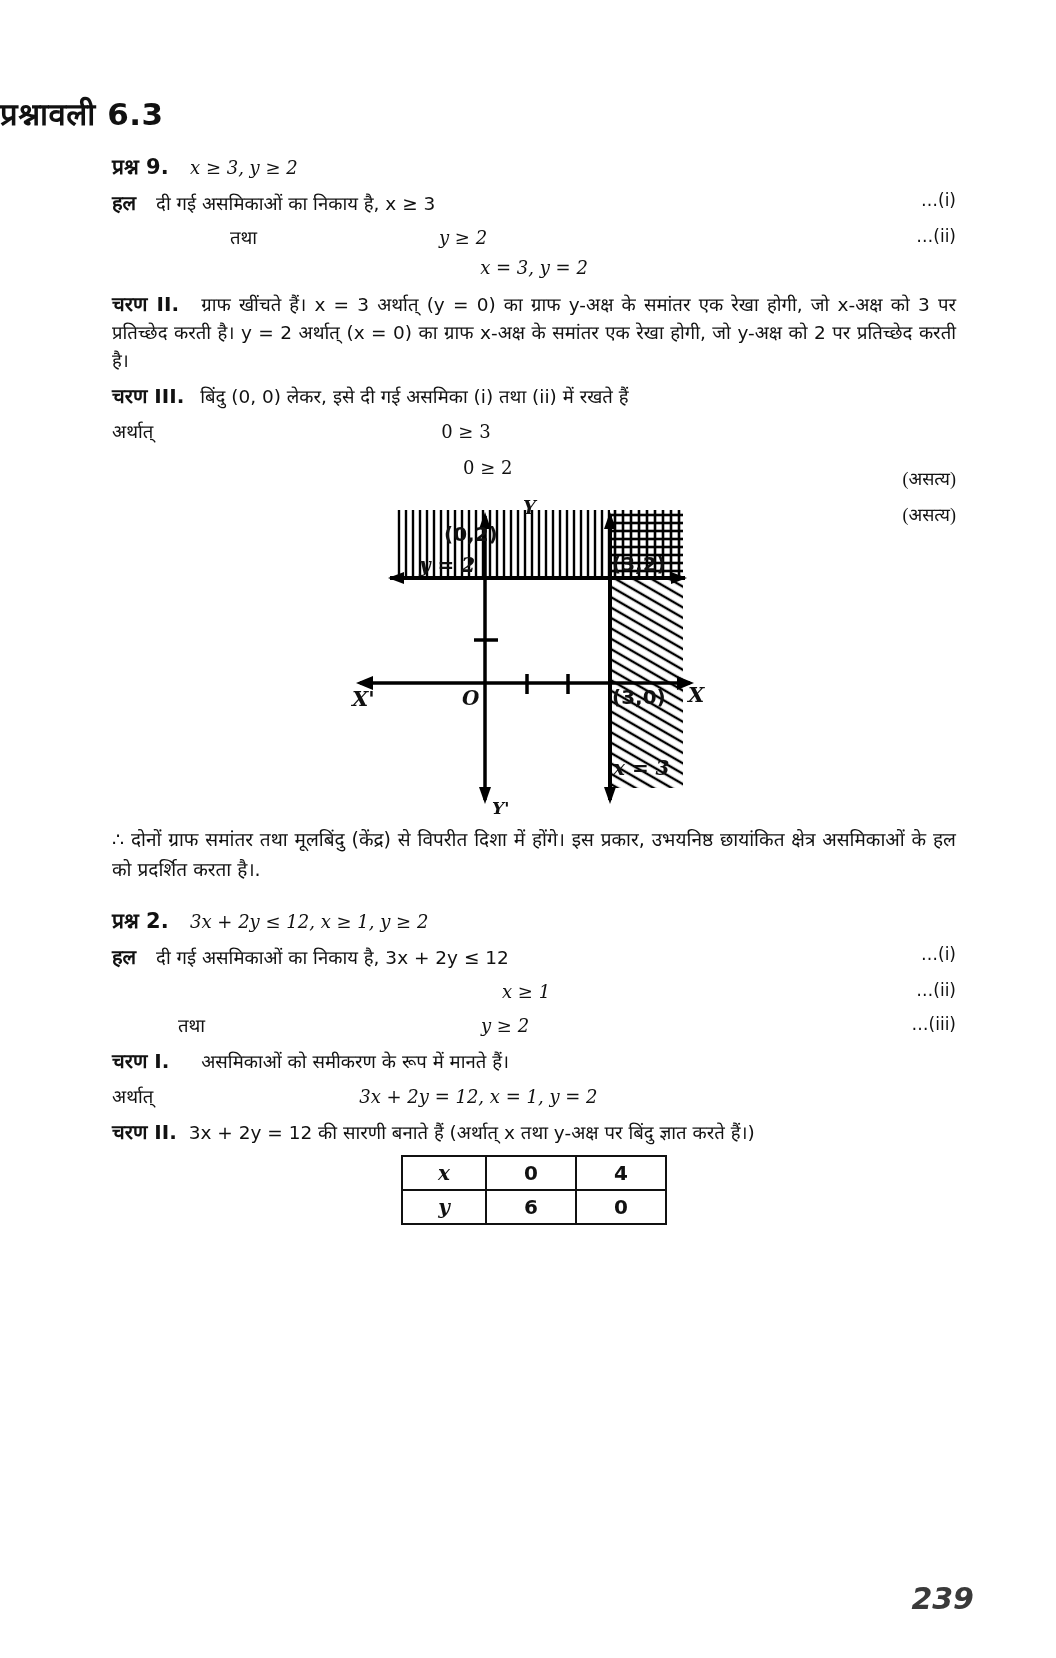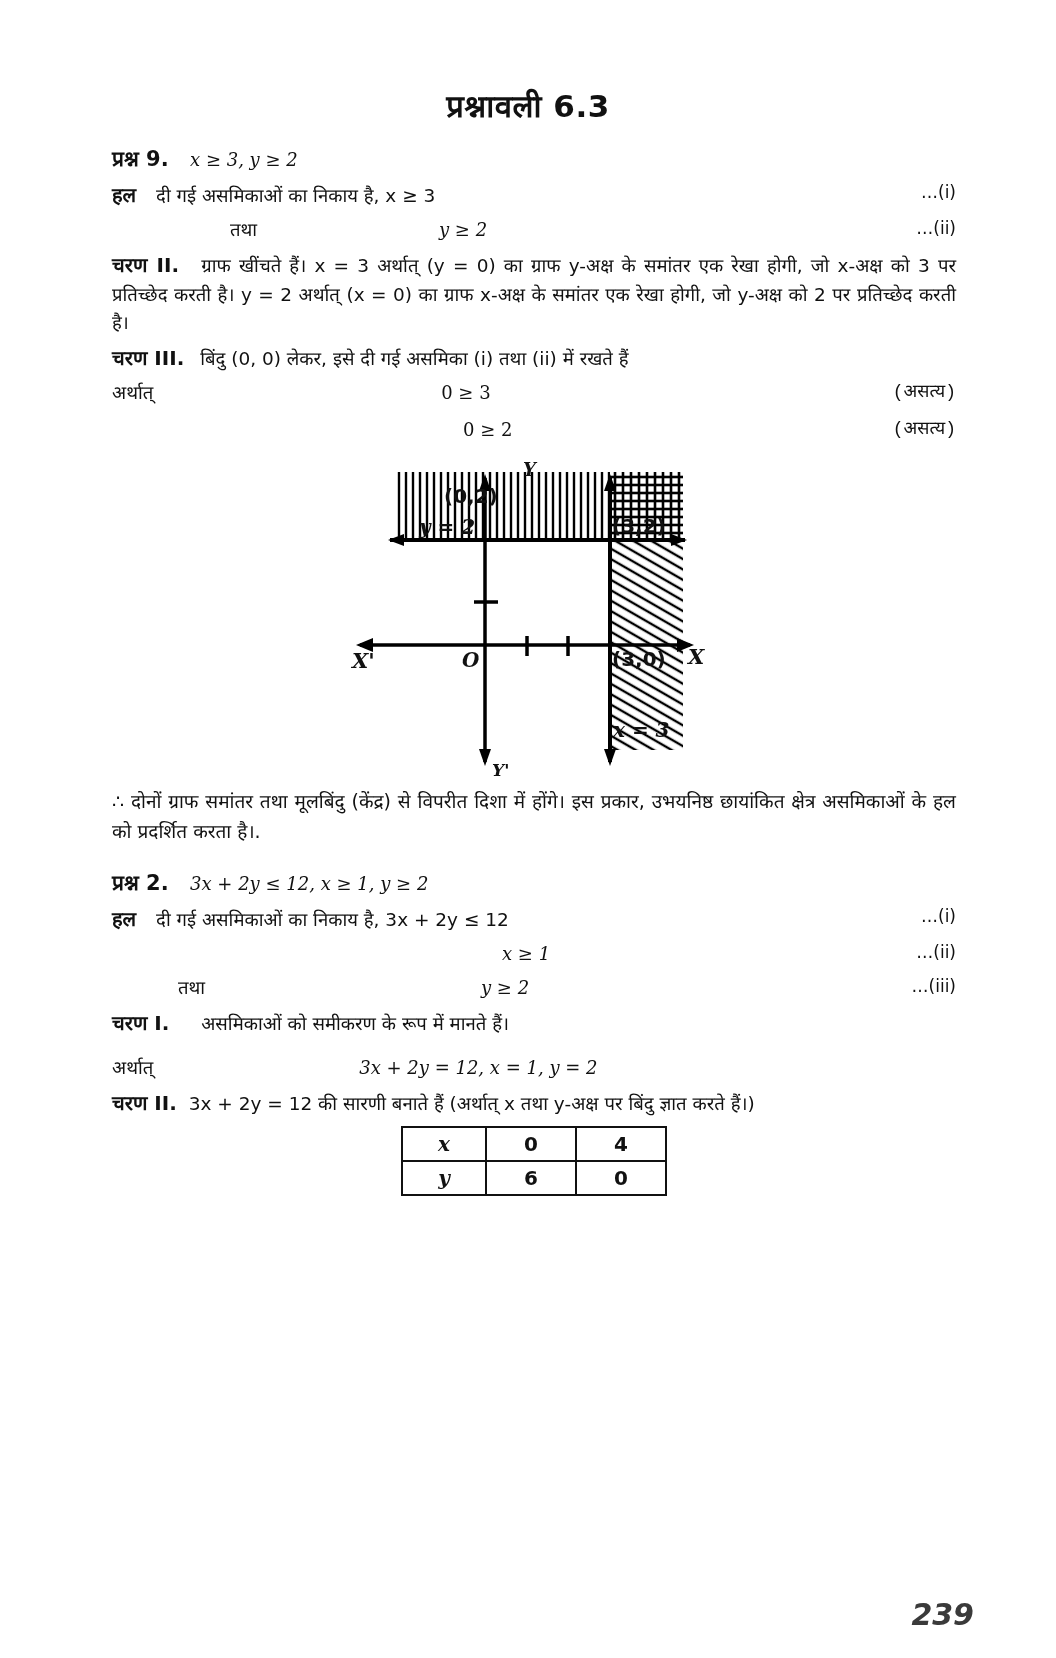--- a/index.html
+++ b/index.html
@@ -18,26 +18,25 @@
   .page {
     position: relative;
     width: 1056px;
     height: 1658px;
     box-sizing: border-box;
     padding: 0;
   }
 
   
   .exercise-title {
-    text-align: center;
     font-size: 31px;
     font-weight: bold;
     letter-spacing: 0.5px;
-    margin: 16px;
-    padding-top: 68px;
+    margin: 0;
+    padding-top: 92px;
     font-family: "DejaVu Sans", sans-serif;
   }
 
   
   .content {
     padding: 0 100px 0 112px;
   }
   .row {
     position: relative;
     font-size: 18.5px;
@@ -56,22 +55,23 @@
   }
   .eqref {
     position: absolute;
     right: 0;
     font-family: "DejaVu Sans", sans-serif;
     font-size: 17px;
   }
   .rightnote {
     position: absolute;
     right: 0;
-    font-family: Liberation Mono, monospace;
+    font-family: Liberation Serif, serif;
     font-size: 18px;
+    margin-top: 48px;
   }
 
   
   .instruction {
     margin-top: 40px;
     font-size: 19px;
   }
   .instruction .nirdesh {
     font-size: 23px;
     font-weight: bold;
@@ -190,20 +190,23 @@
       <span class="eqref">…(i)</span>
     </div>
 
     <div class="row" style="margin-top:6px;">
       <span style="display:inline-block;width:112px;"></span>
       <span>तथा</span>
       <span class="math" style="margin-left:176px;">y ≥ 2</span>
       <span class="eqref">…(ii)</span>
     </div>
 
+    <div class="row centerline">
+      <span class="math">x = 3, y = 2</span>
+    </div>
 
     <div class="row step-row" style="text-align:justify;">
       <span class="step-lbl">चरण II.</span>
       <span style="margin-left:14px;">ग्राफ खींचते हैं। x = 3 अर्थात् (y = 0) का ग्राफ y-अक्ष के समांतर एक रेखा होगी, जो x-अक्ष को 3 पर प्रतिच्छेद करती है। y = 2 अर्थात् (x = 0) का ग्राफ x-अक्ष के समांतर एक रेखा होगी, जो y-अक्ष को 2 पर प्रतिच्छेद करती है।</span>
     </div>
 
     <div class="row step-row">
       <span class="step-lbl">चरण III.</span>
       <span style="margin-left:10px;">बिंदु (0, 0) लेकर, इसे दी गई असमिका (i) तथा (ii) में रखते हैं</span>
     </div>
@@ -314,21 +317,21 @@
       <span>तथा</span>
       <span class="math" style="margin-left:270px;">y ≥ 2</span>
       <span class="eqref">…(iii)</span>
     </div>
 
     <div class="row step-row">
       <span class="step-lbl">चरण I.</span>
       <span style="margin-left:26px;">असमिकाओं को समीकरण के रूप में मानते हैं।</span>
     </div>
 
-    <div class="row" style="margin-top:15px;">
+    <div class="row" style="margin-top:6px;">
       <span>अर्थात्</span>
       <span class="math" style="margin-left:200px;">3x + 2y = 12, x = 1, y = 2</span>
     </div>
 
     <div class="row step-row">
       <span class="step-lbl">चरण II.</span>
       <span style="margin-left:6px;">3x + 2y = 12 की सारणी बनाते हैं (अर्थात् x तथा y-अक्ष पर बिंदु ज्ञात करते हैं।)</span>
     </div>
 
     <div class="tbl-wrap">

